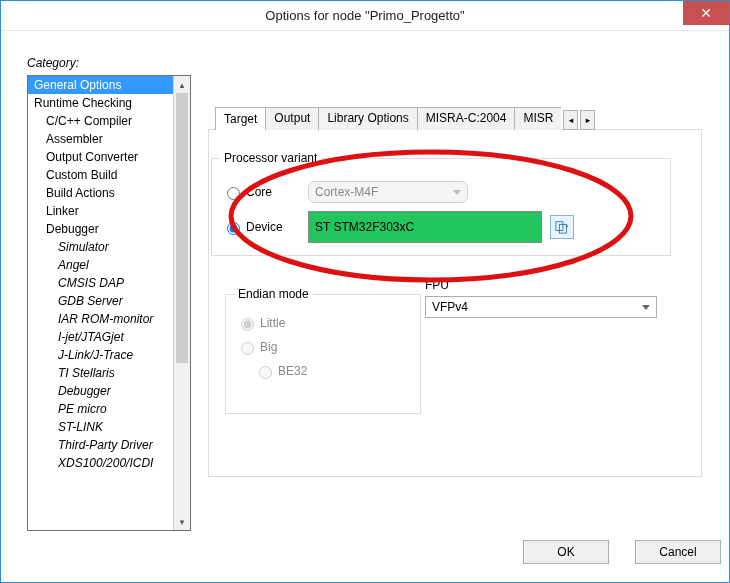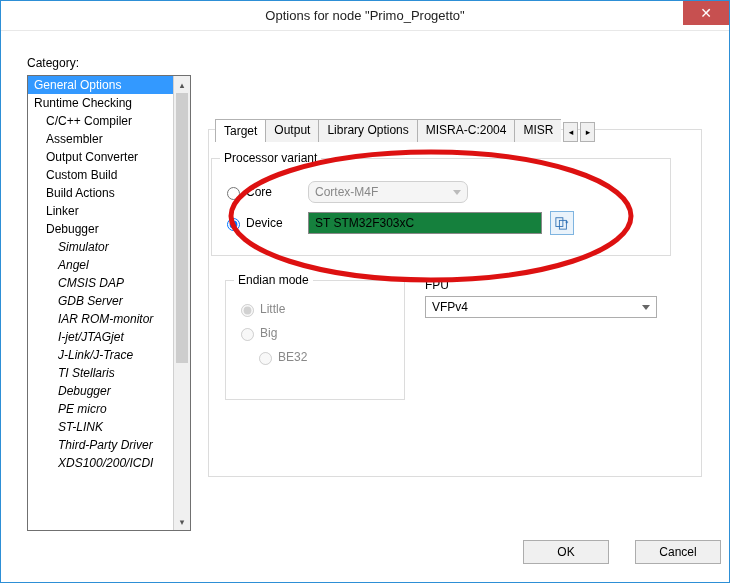--- a/index.html
+++ b/index.html
@@ -43,20 +43,21 @@
     justify-content: center;
     font-size: 14px;
     cursor: pointer;
   }
   .category-label {
     font-size: 12px;
     margin-bottom: 12px;
     position: absolute;
     top: 55px;
     left: 26px;
+    font-style: italic;
   }
   .category-box {
     position: absolute;
     top: 74px;
     left: 26px;
     width: 164px;
     height: 456px;
     border: 1px solid #707070;
     background: #fff;
     overflow: hidden;
@@ -112,21 +113,20 @@
     background: #fff;
   }
   .tabstrip {
     position: absolute;
     top: -22px;
     left: 6px;
     right: 6px;
     height: 22px;
     display: flex;
     align-items: flex-end;
-    margin-top: 12px;
   }
   .tab {
     border: 1px solid #b2b2b2;
     border-bottom: none;
     background: #f2f2f2;
     padding: 3px 8px;
     font-size: 12px;
     margin-right: -1px;
     cursor: pointer;
     white-space: nowrap;
@@ -165,21 +165,21 @@
     top: -8px;
     left: 8px;
     background: #fff;
     padding: 0 4px;
     font-size: 12px;
   }
   #grp-proc {
     left: 2px; top: 28px; width: 460px; height: 98px;
   }
   #grp-endian {
-    left: 16px; top: 150px; width: 180px; height: 120px;
+    left: 16px; top: 164px; width: 196px; height: 120px;
   }
   .radio-row {
     display: flex;
     align-items: center;
     margin: 8px 0;
   }
   .radio-row input[type=radio] {
     margin-right: 6px;
   }
   .radio-row.disabled { color: #888; }
@@ -201,22 +201,22 @@
     right: 6px;
     top: 50%;
     margin-top: -2px;
     border-left: 4px solid transparent;
     border-right: 4px solid transparent;
     border-top: 5px solid #666;
   }
   .combo.disabled::after { border-top-color: #bbb; }
   .textfield {
     border: 1px solid #888;
-    background: #15803d;
-    height: 22px;
+    background: #22c55e;
+    height: 32px;
     padding: 0 6px;
     font-size: 12px;
     display: flex;
     align-items: center;
     width: 234px;
   }
   .iconbtn {
     width: 24px; height: 24px;
     border: 1px solid #7eb4e0;
     background: #eaf3fb;

